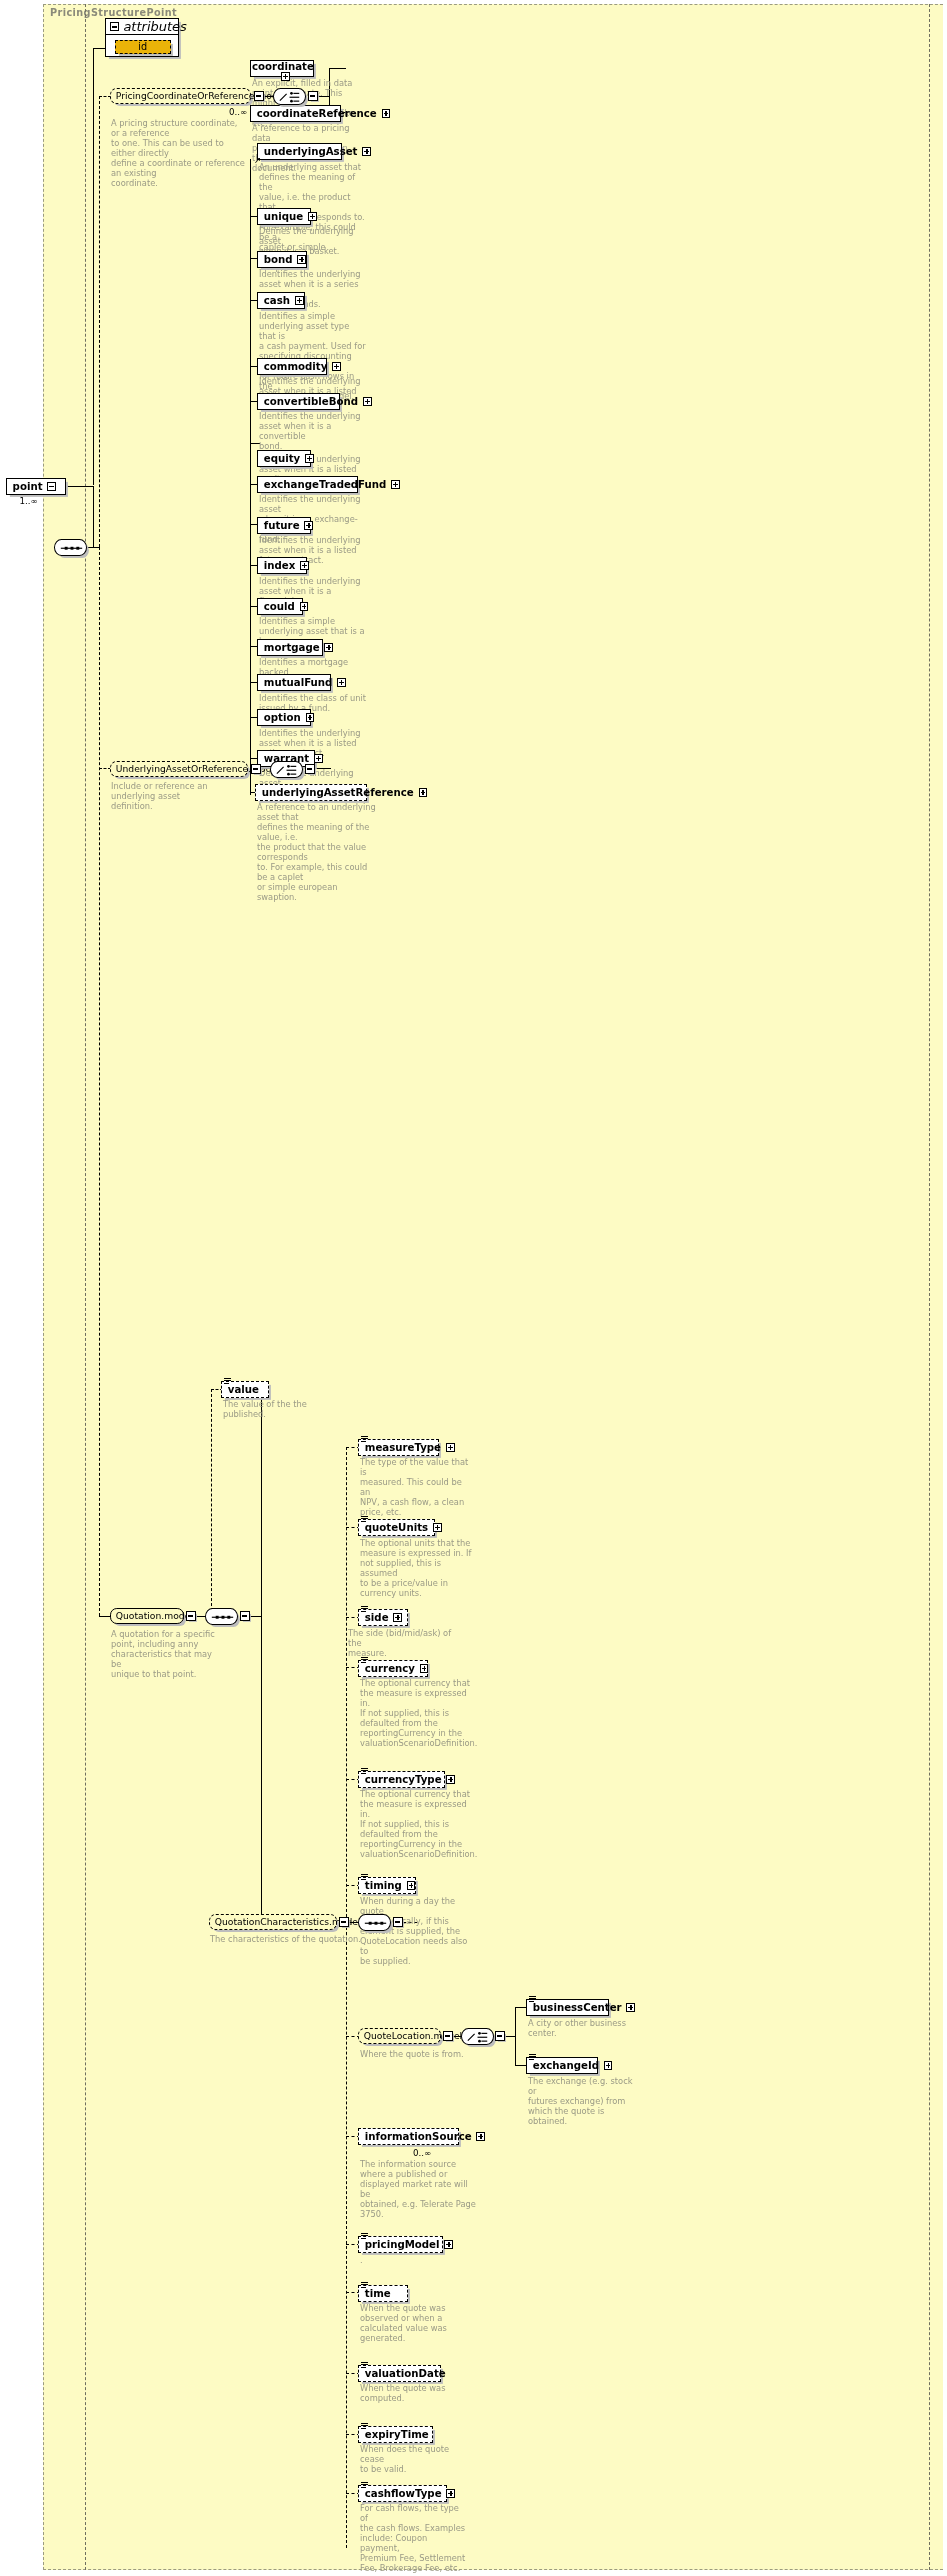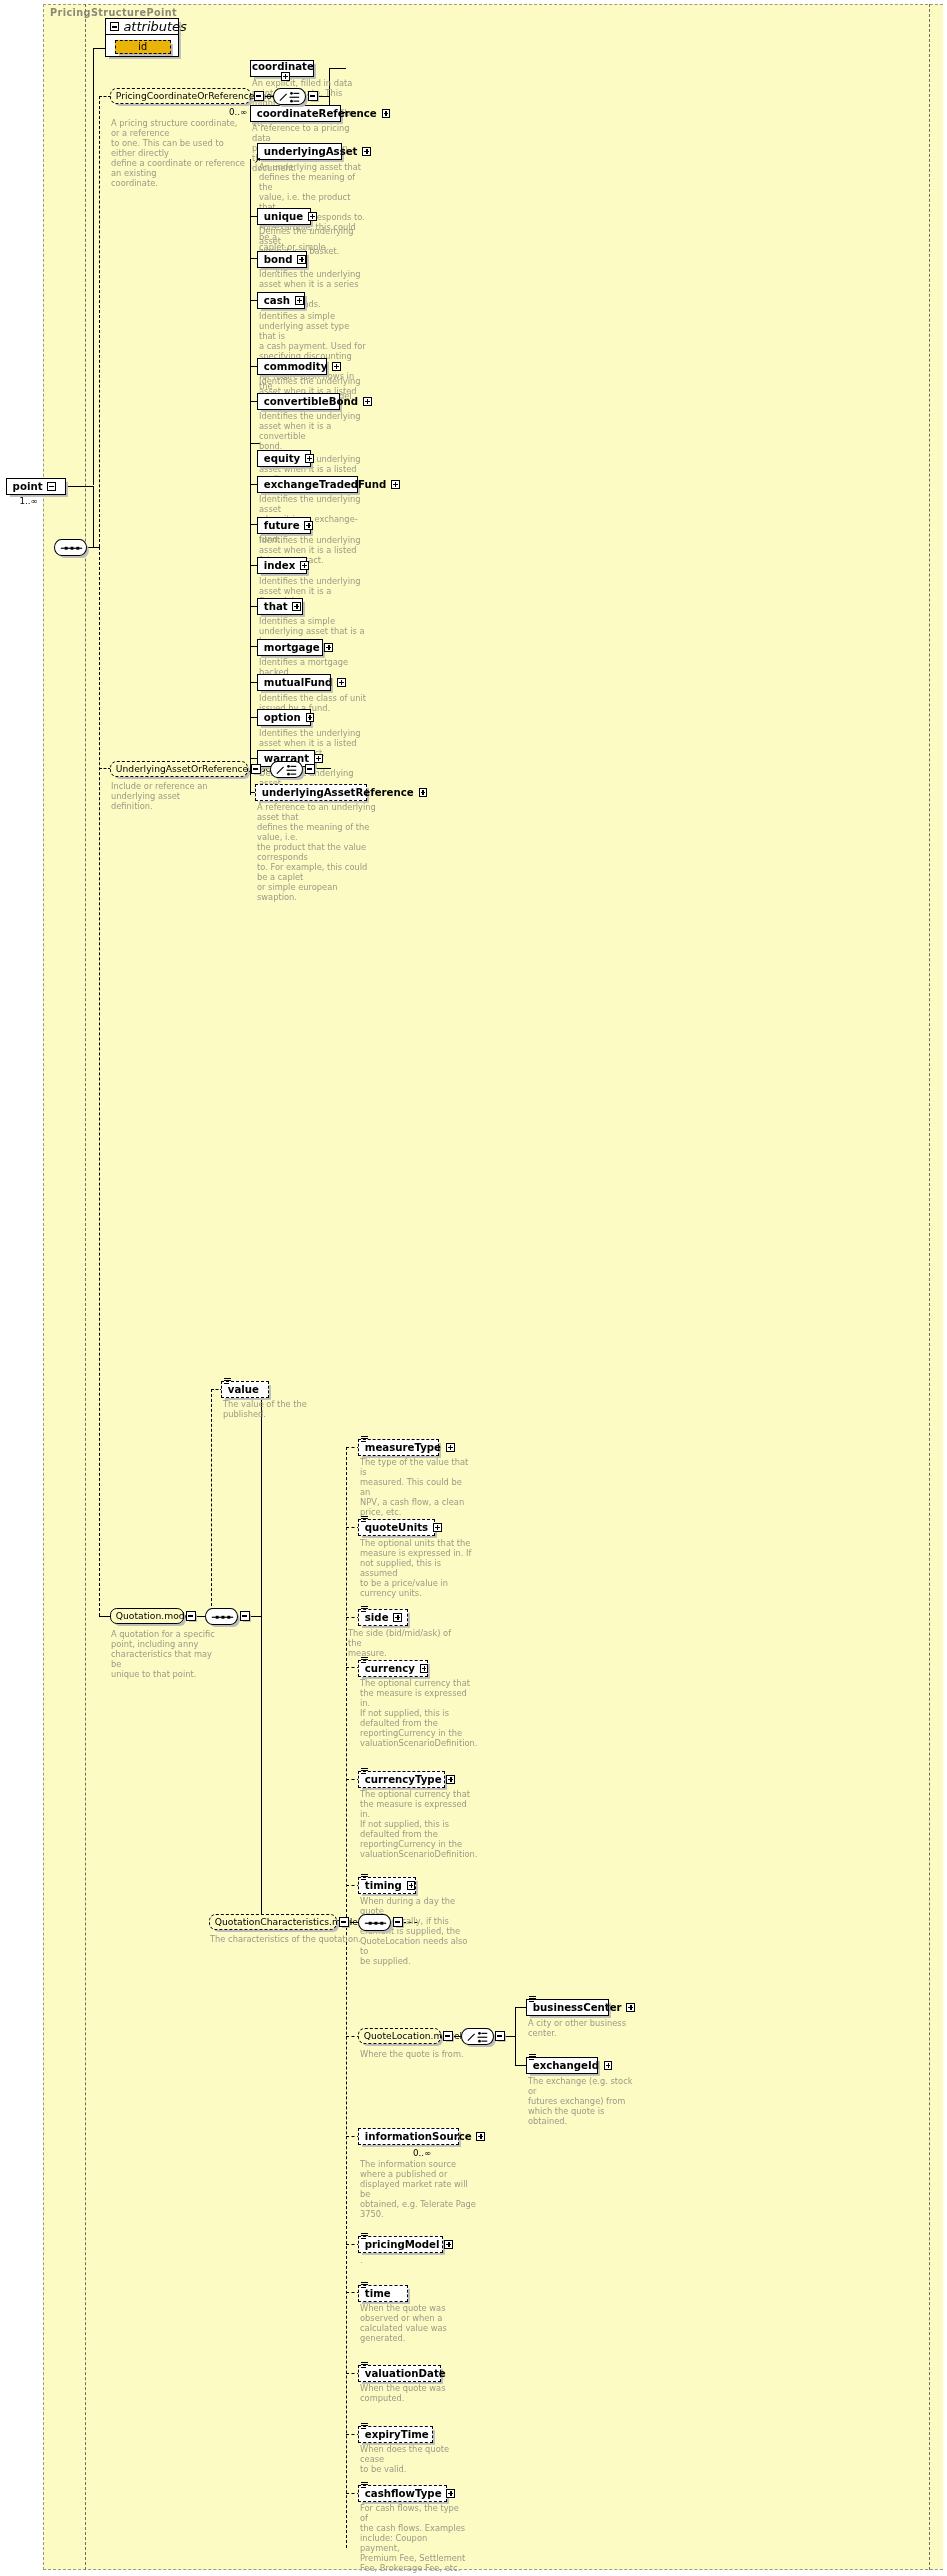--- a/index.html
+++ b/index.html
@@ -379,21 +379,21 @@
   <div class="node" style="left:257px; top:557px; width:50px;">
     <span>index</span>
     <span class="ctl plus"></span>
   </div>
   <div class="desc" style="left:259px; top:576px; width:108px;">Identifies the underlying
 asset when it is a financial
 index.</div>
 
   <div class="ln h" style="left:250px; top:606px; width:9.7px;"></div>
   <div class="node" style="left:257px; top:598px; width:46px;">
-    <span>that</span>
+    <span>could</span>
     <span class="ctl plus"></span>
   </div>
   <div class="desc" style="left:259px; top:616px; width:108px;">Identifies a simple
 underlying asset that is a
 loan.</div>
 
   <div class="ln h" style="left:250px; top:646px; width:9.7px;"></div>
   <div class="node" style="left:257px; top:639px; width:66px;">
     <span>mortgage</span>
     <span class="ctl plus"></span>

